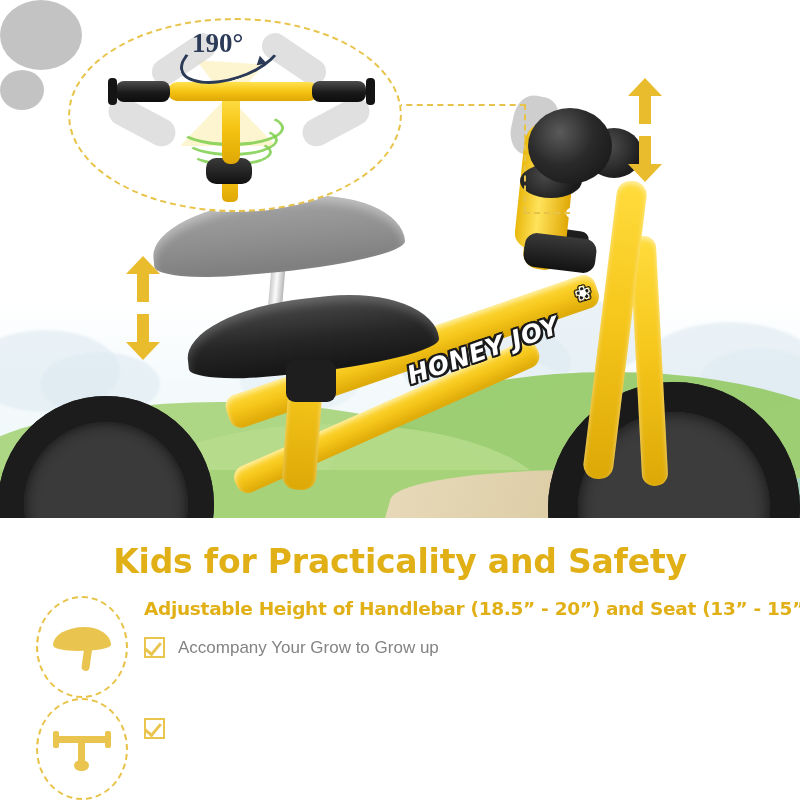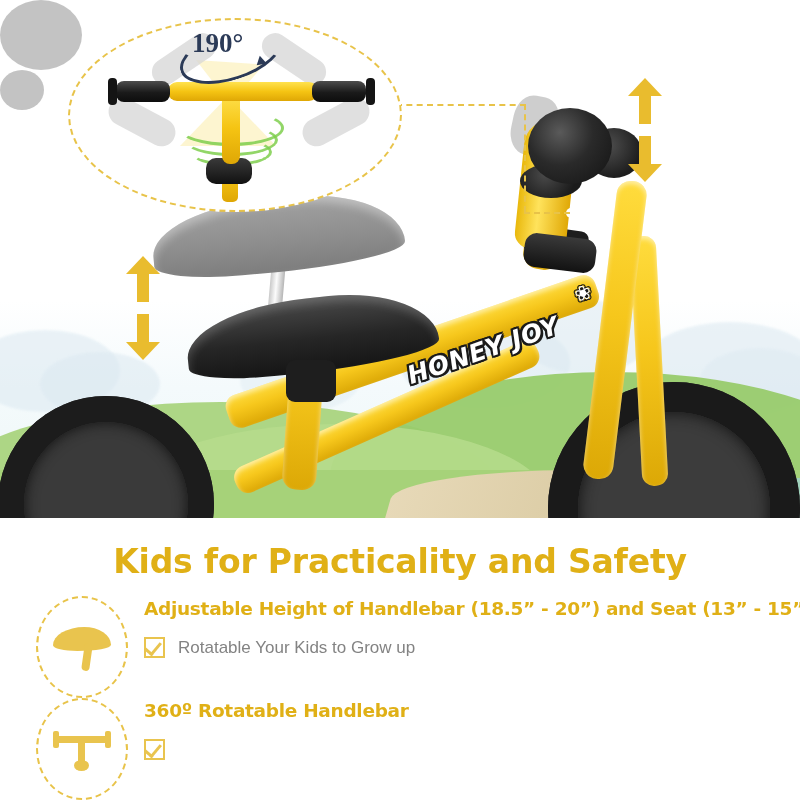--- a/index.html
+++ b/index.html
@@ -334,37 +334,36 @@
       <div class="badge">
         <div class="ic-saddle">
           <div class="s-pad"></div>
             <div class="s-post"></div>
         </div>
       </div>
       <div class="feat-body">
         <div class="feat-head">Adjustable Height of Handlebar (18.5” - 20”) and Seat (13” - 15”)</div>
         <div class="feat-sub">
           <span class="chk"></span>
-          <span class="feat-subtext">Rotatable Your Kids to Grow up</span>
+          <span class="feat-subtext">Accompany Your Grow to Grow up</span>
         </div>
       </div>
     </div>
 
     <div class="feat feat2">
       <div class="badge">
         <div class="ic-hb">
           <div class="h-bar"></div>
             <div class="h-cap l"></div>
             <div class="h-cap r"></div>
           <div class="h-post"></div>
             <div class="h-foot"></div>
         </div>
       </div>
       <div class="feat-body">
-        <div class="feat-head">360º Rotatable Handlebar</div>
         <div class="feat-sub">
           <span class="chk"></span>
         </div>
       </div>
     </div>
 
   </div>
 </div>
 
 </body></html>

